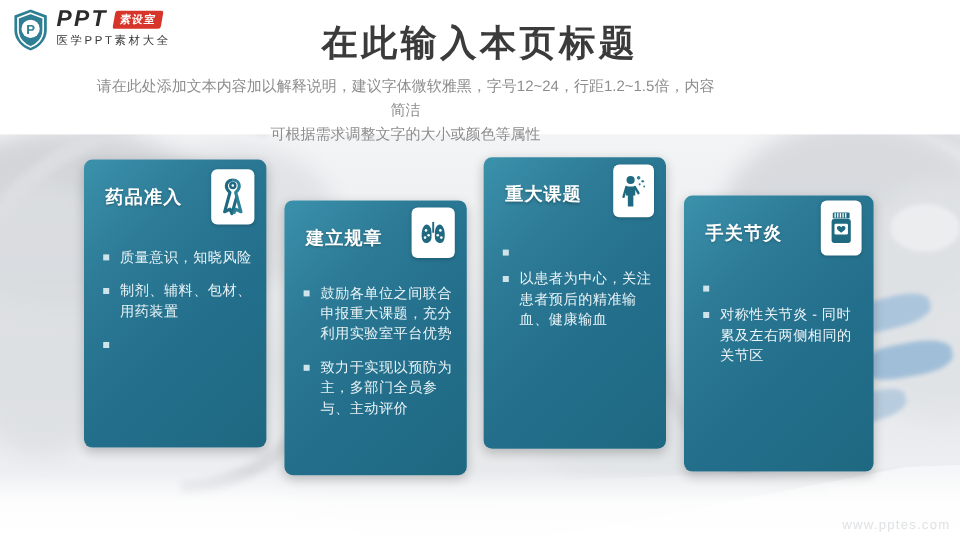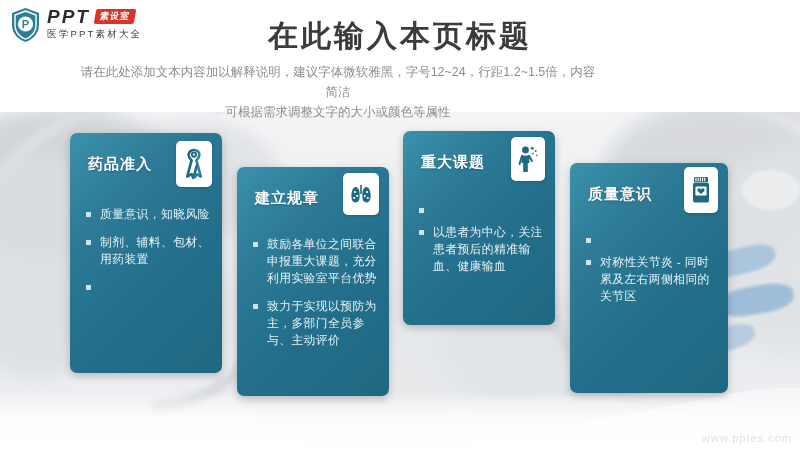--- a/index.html
+++ b/index.html
@@ -72,21 +72,21 @@
      color:#ffffff;text-shadow:0 1px 2px rgba(0,0,0,.25);}
   .icon-box{position:absolute;right:10px;background:#ffffff;border-radius:5px;
      display:flex;align-items:center;justify-content:center;box-shadow:0 1px 3px rgba(0,0,0,.18);}
   .bullets{position:absolute;left:14px;right:12px;}
   .bullet{display:flex;margin-bottom:11px;margin-top:11px;}
   .bullet .sq{flex:0 0 auto;width:5px;height:5px;background:#cfe4ea;margin:6px 9px 0 2px;}
   .bullet .tx{font-size:11.8px;line-height:17px;color:#eaf4f7;letter-spacing:.4px;}
 
   .card1{left:70px;top:133px;width:152px;height:240px;}
   .card2{left:237px;top:167px;width:152px;height:229px;}
-  .card3{left:403px;top:131px;width:152px;height:194px;}
+  .card3{left:403px;top:131px;width:152px;height:243px;}
   .card4{left:570px;top:163px;width:158px;height:230px;}
 
   .watermark{position:absolute;right:8px;bottom:6px;z-index:18;
      font-size:11px;color:#dfe1e3;letter-spacing:1px;}
 </style>
 </head>
 <body>
 
 <div id="slide">
 
@@ -208,21 +208,21 @@
         <span class="sq"></span>
       </div>
       <div class="bullet">
         <span class="sq"></span>
         <span class="tx">以患者为中心，关注患者预后的精准输血、健康输血</span>
       </div>
     </div>
   </div>
 
   <div class="card card4">
-    <div class="card-title" style="top:22px;">质量意识</div>
+    <div class="card-title" style="top:22px;">手关节炎</div>
     <div class="icon-box" style="top:4px;width:34px;height:46px;">
       <svg width="22" height="30" viewBox="0 0 22 30">
         <rect x="4" y="2" width="14" height="5" rx="1" fill="#1f6a80"></rect>
         <rect x="5.4" y="2.6" width="1.1" height="3.8" fill="#ffffff"></rect>
         <rect x="7.6" y="2.6" width="1.1" height="3.8" fill="#ffffff"></rect>
         <rect x="9.8" y="2.6" width="1.1" height="3.8" fill="#ffffff"></rect>
         <rect x="12" y="2.6" width="1.1" height="3.8" fill="#ffffff"></rect>
         <rect x="14.2" y="2.6" width="1.1" height="3.8" fill="#ffffff"></rect>
         <rect x="3" y="7.5" width="16" height="20" rx="2" fill="#1f6a80"></rect>
         <rect x="5.4" y="11.5" width="11.2" height="9" rx="1.2" fill="#ffffff"></rect>

